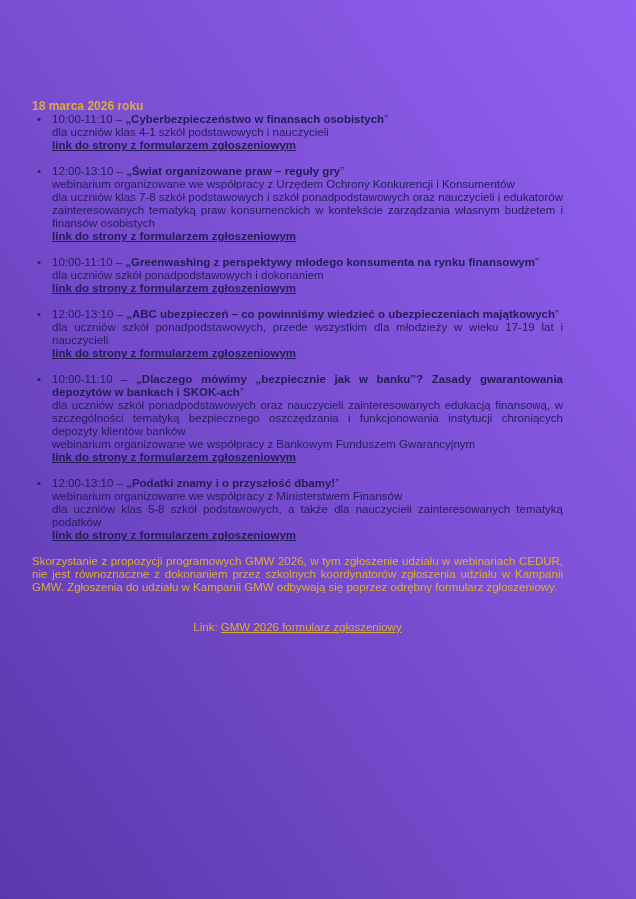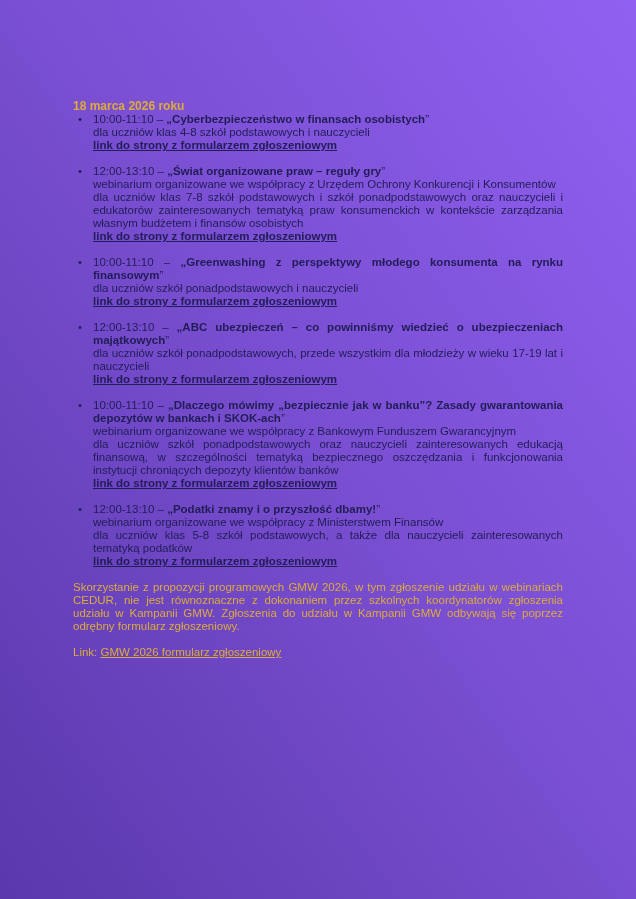--- a/index.html
+++ b/index.html
@@ -6,21 +6,21 @@
   html, body { margin: 0; padding: 0; }
   body {
     width: 636px;
     height: 899px;
     overflow: hidden;
     background: linear-gradient(to top right, #5a38ac 0%, #7a4fd2 52%, #9160f2 100%);
     font-family: "Liberation Sans", sans-serif;
     color: #211d56;
   }
   .content {
-    padding: 100px 73px 0 73px;
+    padding: 100px 73px 0 32px;
     font-size: 11.5px;
     line-height: 13px;
   }
   .date-heading {
     color: #dcab3c;
     font-weight: bold;
     margin: 6px 0 0 0;
     font-size: 12px;
     line-height: 13px;
   }
@@ -50,71 +50,71 @@
     font-weight: bold;
     cursor: pointer;
   }
   .footer-note {
     color: #dcab3c;
     margin-top: 6px;
     text-align: justify;
   }
   .footer-link-line {
     color: #dcab3c;
-    text-align: left;
-    margin-top: 13px;
+    text-align: center;
+    margin-top: 27px;
   }
   .footer-link-line a {
     color: #dcab3c;
     text-decoration: underline;
     cursor: pointer;
   }
 </style>
 </head>
 <body>
 
 <main class="content">
 
   <div>
       <section class="date-section">
         <div class="date-heading">18 marca 2026 roku</div>
         <ul class="events">
           <li class="event-item">
             <p class="event-title"><span class="time">10:00-11:10 – </span><span class="title">„Cyberbezpieczeństwo w finansach osobistych</span><span class="quote">”</span></p>
-            <p class="event-line">dla uczniów klas 4-8 szkół podstawowych i nauczycieli</p>
+            <p class="event-line">dla uczniów klas 4-1 szkół podstawowych i nauczycieli</p>
             <p class="event-link-line"><a class="reg-link" href="#">link do strony z formularzem zgłoszeniowym</a></p>
           </li>
           <li class="event-item">
             <p class="event-title"><span class="time">12:00-13:10 – </span><span class="title">„Świat organizowane praw – reguły gry</span><span class="quote">”</span></p>
             <p class="event-line">webinarium organizowane we współpracy z Urzędem Ochrony Konkurencji i Konsumentów</p>
             <p class="event-line">dla uczniów klas 7-8 szkół podstawowych i szkół ponadpodstawowych oraz nauczycieli i edukatorów zainteresowanych tematyką praw konsumenckich w kontekście zarządzania własnym budżetem i finansów osobistych</p>
             <p class="event-link-line"><a class="reg-link" href="#">link do strony z formularzem zgłoszeniowym</a></p>
           </li>
         </ul>
       </section>
       <section class="date-section">
         <ul class="events">
           <li class="event-item">
             <p class="event-title"><span class="time">10:00-11:10 – </span><span class="title">„Greenwashing z perspektywy młodego konsumenta na rynku finansowym</span><span class="quote">”</span></p>
-            <p class="event-line">dla uczniów szkół ponadpodstawowych i nauczycieli</p>
+            <p class="event-line">dla uczniów szkół ponadpodstawowych i dokonaniem</p>
             <p class="event-link-line"><a class="reg-link" href="#">link do strony z formularzem zgłoszeniowym</a></p>
           </li>
           <li class="event-item">
             <p class="event-title"><span class="time">12:00-13:10 – </span><span class="title">„ABC ubezpieczeń – co powinniśmy wiedzieć o ubezpieczeniach majątkowych</span><span class="quote">”</span></p>
             <p class="event-line">dla uczniów szkół ponadpodstawowych, przede wszystkim dla młodzieży w wieku 17-19 lat i nauczycieli</p>
             <p class="event-link-line"><a class="reg-link" href="#">link do strony z formularzem zgłoszeniowym</a></p>
           </li>
         </ul>
       </section>
       <section class="date-section">
         <ul class="events">
           <li class="event-item">
             <p class="event-title"><span class="time">10:00-11:10 – </span><span class="title">„Dlaczego mówimy „bezpiecznie jak w banku”? Zasady gwarantowania depozytów w bankach i SKOK-ach</span><span class="quote">”</span></p>
+            <p class="event-line">dla uczniów szkół ponadpodstawowych oraz nauczycieli zainteresowanych edukacją finansową, w szczególności tematyką bezpiecznego oszczędzania i funkcjonowania instytucji chroniących depozyty klientów banków</p>
             <p class="event-line">webinarium organizowane we współpracy z Bankowym Funduszem Gwarancyjnym</p>
-            <p class="event-line">dla uczniów szkół ponadpodstawowych oraz nauczycieli zainteresowanych edukacją finansową, w szczególności tematyką bezpiecznego oszczędzania i funkcjonowania instytucji chroniących depozyty klientów banków</p>
             <p class="event-link-line"><a class="reg-link" href="#">link do strony z formularzem zgłoszeniowym</a></p>
           </li>
           <li class="event-item">
             <p class="event-title"><span class="time">12:00-13:10 – </span><span class="title">„Podatki znamy i o przyszłość dbamy!</span><span class="quote">”</span></p>
             <p class="event-line">webinarium organizowane we współpracy z Ministerstwem Finansów</p>
             <p class="event-line">dla uczniów klas 5-8 szkół podstawowych, a także dla nauczycieli zainteresowanych tematyką podatków</p>
             <p class="event-link-line"><a class="reg-link" href="#">link do strony z formularzem zgłoszeniowym</a></p>
           </li>
         </ul>
       </section>

